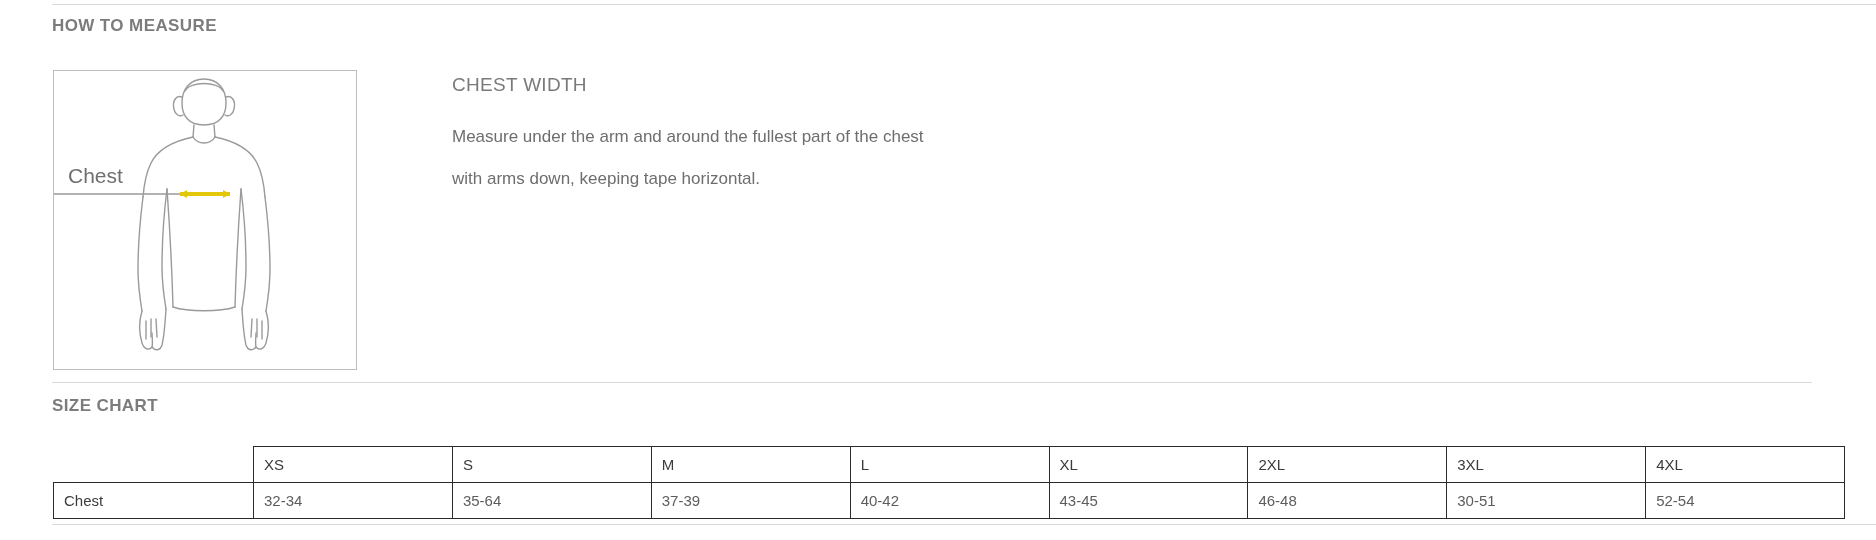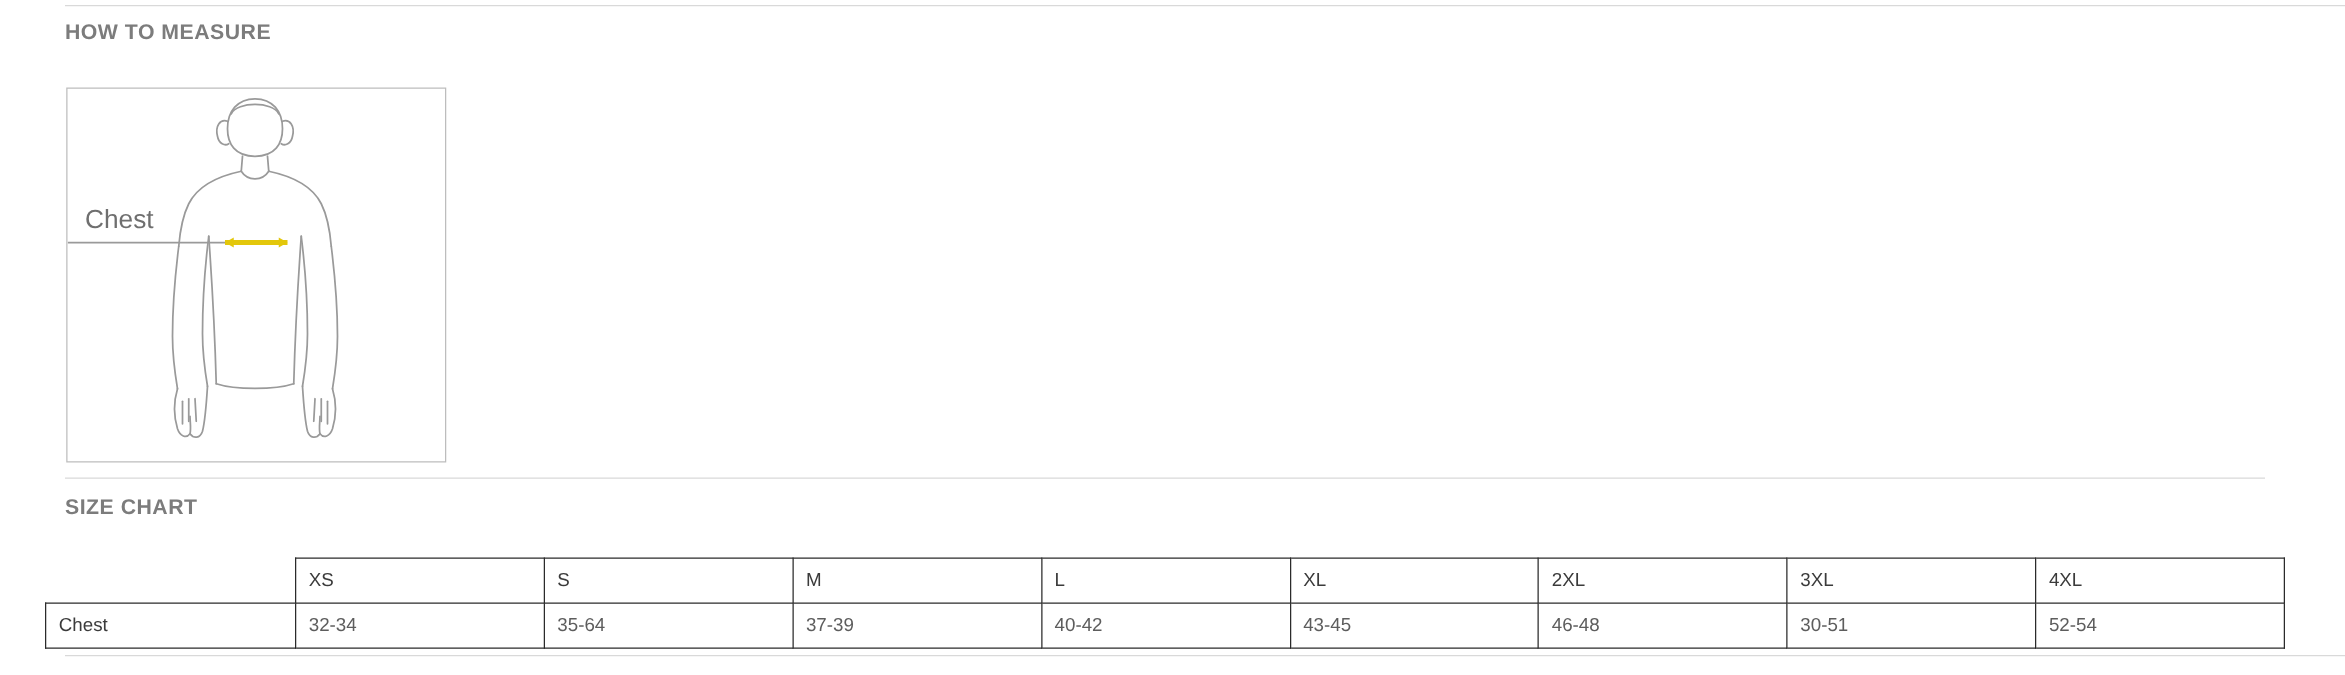--- a/index.html
+++ b/index.html
@@ -83,21 +83,21 @@
     top: 382px;
     width: 1760px;
     height: 1px;
     background: #d9d9d9;
   }
   #size-chart-title { left: 28px; top: 396px; }
 
   
   .table-wrap {
     position: absolute;
-    left: 12px;
+    left: 29px;
     top: 446px;
     width: 1792px;
   }
   table.size-table {
     border-collapse: collapse;
     width: 1792px;
     table-layout: fixed;
   }
   table.size-table td, table.size-table th {
     border: 1px solid #2b2b2b;
@@ -188,20 +188,25 @@
         <polygon points="126,123 133,119 133,127" fill="#e3c70b"></polygon>
         <polygon points="176,123 169,119 169,127" fill="#e3c70b"></polygon>
       </g>
 
       <line x1="0" y1="123" x2="126" y2="123" stroke="#9a9a9a" stroke-width="1.4"></line>
     </svg>
   </div>
 
   <div style="position:absolute; left:40px; top:164px; font-size:21px; color:#6f6f6f; background:#fff; padding:0 4px;">Chest</div>
 
+  <div class="desc">
+    <div class="desc-title">CHEST WIDTH</div>
+    <div class="desc-line">Measure under the arm and around the fullest part of the chest</div>
+    <div class="desc-line">with arms down, keeping tape horizontal.</div>
+  </div>
 
   <div class="rule-mid"></div>
 
   <div class="section-title" id="size-chart-title">SIZE CHART</div>
 
   <div class="table-wrap">
     <table class="size-table">
       <thead>
         <tr>
           <th class="corner"></th>

